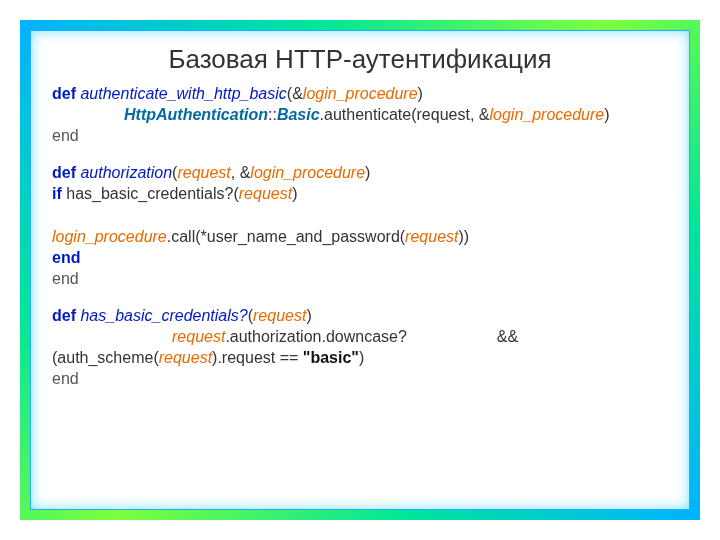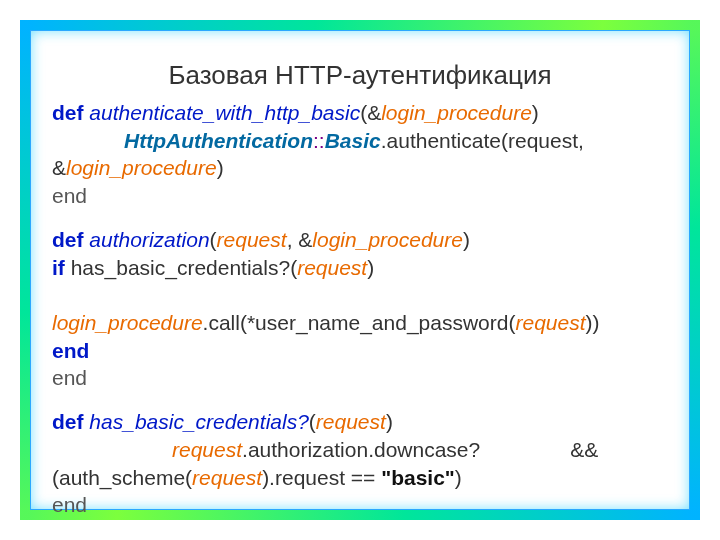--- a/index.html
+++ b/index.html
@@ -8,29 +8,29 @@
     width:680px;height:500px;
     margin:20px;
     background:#fff;
     border:10px solid;
     border-image:linear-gradient(135deg,#00b3ff,#00e69a,#7cff3d,#00e69a,#00b3ff) 1;
     box-shadow:0 0 0 1px #2aa8ff inset,0 0 14px rgba(0,200,255,0.6) inset;
     box-sizing:border-box;
     padding:14px 22px 16px 22px;
   }
   h1{
-    margin:16px 0 8px 0;
+    margin:0 0 8px 0;
     font-weight:400;
     font-size:26px;
     color:#333;
     text-align:center;
     font-family:Arial,Helvetica,sans-serif;
   }
   .block{
-    font-size:21px;
+    font-size:16px;
     line-height:1.32;
     color:#333;
     margin-bottom:16px;
     word-wrap:break-word;
   }
   .kw{color:#0018c8;font-weight:bold;}
   .fn{color:#0018c8;font-style:italic;}
   .arg{color:#e86a00;font-style:italic;}
   .cls{color:#0369a1;font-style:italic;font-weight:bold;}
   .scope{color:#7a0088;}

